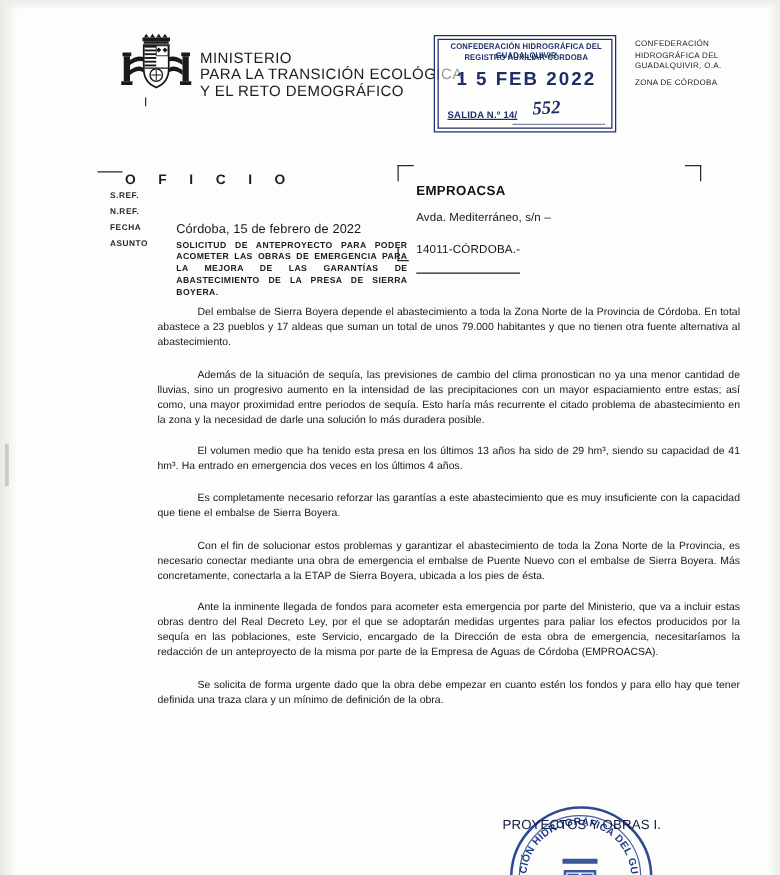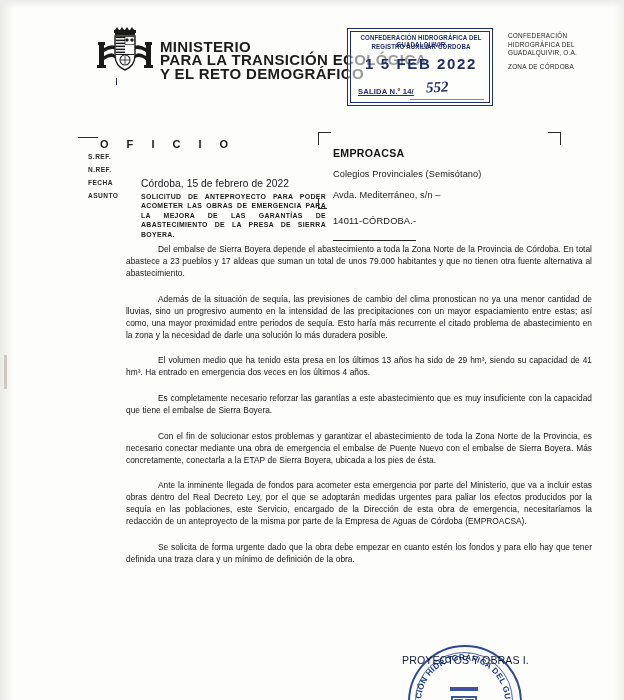--- a/index.html
+++ b/index.html
@@ -37,24 +37,24 @@
   }
 
   
   .header{position:absolute;left:0;top:0;width:624px;height:118px;}
 
   .coat{
     position:absolute;left:96px;top:27px;width:58px;height:54px;
   }
   .ministry{
     position:absolute;left:160px;top:40px;
-    font-size:15px;line-height:13.4px;
+    font-size:12px;line-height:13.4px;
     letter-spacing:.35px;
     color:#1c1c1c;
-    font-weight:700;
+    font-weight:400;
   }
   .ministry div{white-space:nowrap;}
 
   
   .stamp{
     position:absolute;left:347px;top:28px;width:146px;height:78px;
     border:1.6px solid #1d2f6b;
     background:rgba(255,255,255,0.55);
     box-sizing:border-box;
   }
@@ -298,21 +298,20 @@
       <span class="field-label">ASUNTO</span>
       <span class="field-asunto">SOLICITUD DE ANTEPROYECTO PARA PODER ACOMETER LAS OBRAS DE EMERGENCIA PARA LA MEJORA DE LAS GARANTÍAS DE ABASTECIMIENTO DE LA PRESA DE SIERRA BOYERA.</span>
     </div>
   </div>
 
   <div class="addr-corner"></div>
   <div class="addr-corner-r"></div>
   <div class="addr-corner-bl"></div>
   <div class="addr">
     <div class="addr-name">EMPROACSA</div>
-    <div class="addr-line">Colegios Provinciales (Semisótano)</div>
     <div class="addr-line">Avda. Mediterráneo, s/n –</div>
     <div><span class="addr-city">14011-CÓRDOBA.-</span></div>
   </div>
 
   <div class="body">
     <p class="para">Del embalse de Sierra Boyera depende el abastecimiento a toda la Zona Norte de la Provincia de Córdoba. En total abastece a 23 pueblos y 17 aldeas que suman un total de unos 79.000 habitantes y que no tienen otra fuente alternativa al abastecimiento.</p>
     <p class="para">Además de la situación de sequía, las previsiones de cambio del clima pronostican no ya una menor cantidad de lluvias, sino un progresivo aumento en la intensidad de las precipitaciones con un mayor espaciamiento entre estas; así como, una mayor proximidad entre periodos de sequía. Esto haría más recurrente el citado problema de abastecimiento en la zona y la necesidad de darle una solución lo más duradera posible.</p>
     <p class="para">El volumen medio que ha tenido esta presa en los últimos 13 años ha sido de 29 hm³, siendo su capacidad de 41 hm³. Ha entrado en emergencia dos veces en los últimos 4 años.</p>
     <p class="para">Es completamente necesario reforzar las garantías a este abastecimiento que es muy insuficiente con la capacidad que tiene el embalse de Sierra Boyera.</p>
     <p class="para">Con el fin de solucionar estos problemas y garantizar el abastecimiento de toda la Zona Norte de la Provincia, es necesario conectar mediante una obra de emergencia el embalse de Puente Nuevo con el embalse de Sierra Boyera. Más concretamente, conectarla a la ETAP de Sierra Boyera, ubicada a los pies de ésta.</p>

